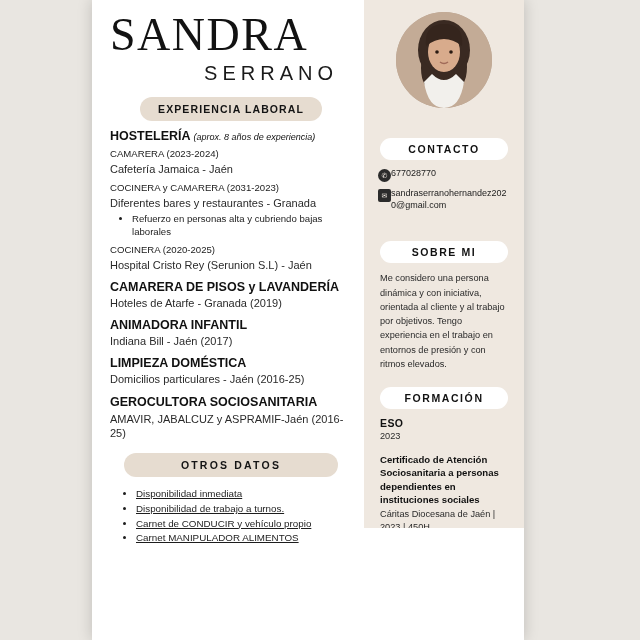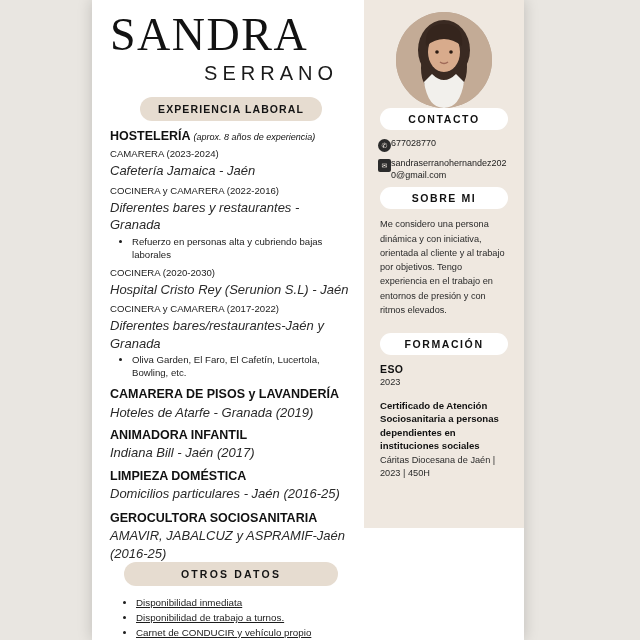--- a/index.html
+++ b/index.html
@@ -45,21 +45,21 @@
   }
   .band{
     background:#e6dcd0;
     border-radius:14px;
     text-align:center;
     font-size:10.5px;
     font-weight:bold;
     letter-spacing:1.1px;
     color:#141414;
     padding:6px 0;
-    margin:0 14px 10px 14px;
+    margin:12px 14px 10px 14px;
   }
   .band.wide{margin:12px 30px 8px 30px;}
   .job-title{
     font-size:12.5px;
     font-weight:bold;
     color:#111;
     margin:7px 0 2px 0;
     line-height:1.15;
   }
   .job-title .small{
@@ -68,25 +68,24 @@
     font-style:italic;
     letter-spacing:0;
   }
   .job-head{
     font-size:9.6px;
     color:#1b1b1b;
     margin:5px 0 0 0;
     line-height:1.35;
   }
   .job-sub{
-    font-size:13px;
+    font-size:11px;
     color:#2a2a2a;
     margin:1px 0 0 0;
     line-height:1.35;
-    font-style:italic;
   }
   ul.bul{
     margin:2px 0 3px 0;
     padding-left:22px;
   }
   ul.bul li{
     font-size:9.6px;
     color:#1d1d1d;
     line-height:1.35;
     margin-bottom:1px;
@@ -113,21 +112,21 @@
     width:96px;height:96px;border-radius:50%;
     margin:12px auto 0 auto;
     overflow:hidden;
     position:relative;
     background:#b8a392;
   }
   .photo svg{display:block;}
   .rband{
     background:#ffffff;
     border-radius:13px;
-    margin:0 16px 8px 16px;
+    margin:30px 16px 8px 16px;
     text-align:center;
     font-size:10.5px;
     font-weight:bold;
     letter-spacing:1.6px;
     color:#111;
     padding:5px 0;
   }
   .contact-row{
     display:flex;
     align-items:flex-start;
@@ -176,39 +175,32 @@
 
     <div class="band wide">EXPERIENCIA LABORAL</div>
 
     <div>
       <div class="job-title"><span>HOSTELERÍA</span> <span class="small">(aprox. 8 años de experiencia)</span></div>
       <div class="job-head">CAMARERA (2023-2024)</div>
       <div class="job-sub">Cafetería Jamaica - Jaén</div>
     </div>
 
     <div>
-      <div class="job-head">COCINERA y CAMARERA (2022-2016)</div>
+      <div class="job-head">COCINERA y CAMARERA (2031-2023)</div>
       <div class="job-sub">Diferentes bares y restaurantes - Granada</div>
       <ul class="bul">
         <li>Refuerzo en personas alta y cubriendo bajas laborales</li>
       </ul>
     </div>
 
     <div>
-      <div class="job-head">COCINERA (2020-2030)</div>
+      <div class="job-head">COCINERA (2020-2025)</div>
       <div class="job-sub">Hospital Cristo Rey (Serunion S.L) - Jaén</div>
     </div>
 
-    <div>
-      <div class="job-head">COCINERA y CAMARERA (2017-2022)</div>
-      <div class="job-sub">Diferentes bares/restaurantes-Jaén y Granada</div>
-      <ul class="bul">
-        <li>Oliva Garden, El Faro, El Cafetín, Lucertola, Bowling, etc.</li>
-      </ul>
-    </div>
 
     <div>
       <div class="job-title">CAMARERA DE PISOS y LAVANDERÍA</div>
       <div class="job-sub">Hoteles de Atarfe - Granada (2019)</div>
     </div>
 
     <div>
       <div class="job-title">ANIMADORA INFANTIL</div>
       <div class="job-sub">Indiana Bill - Jaén (2017)</div>
     </div>

